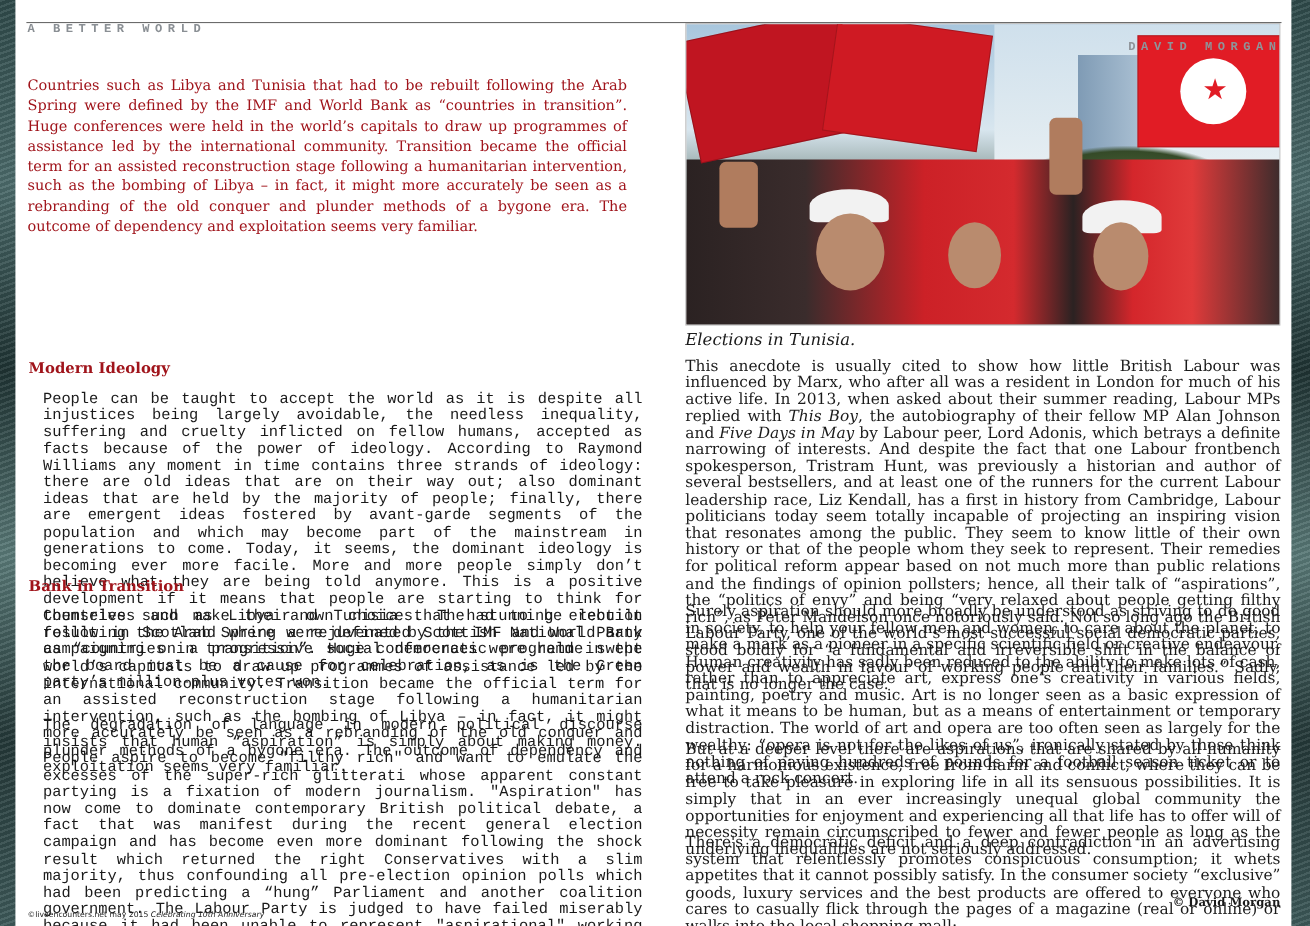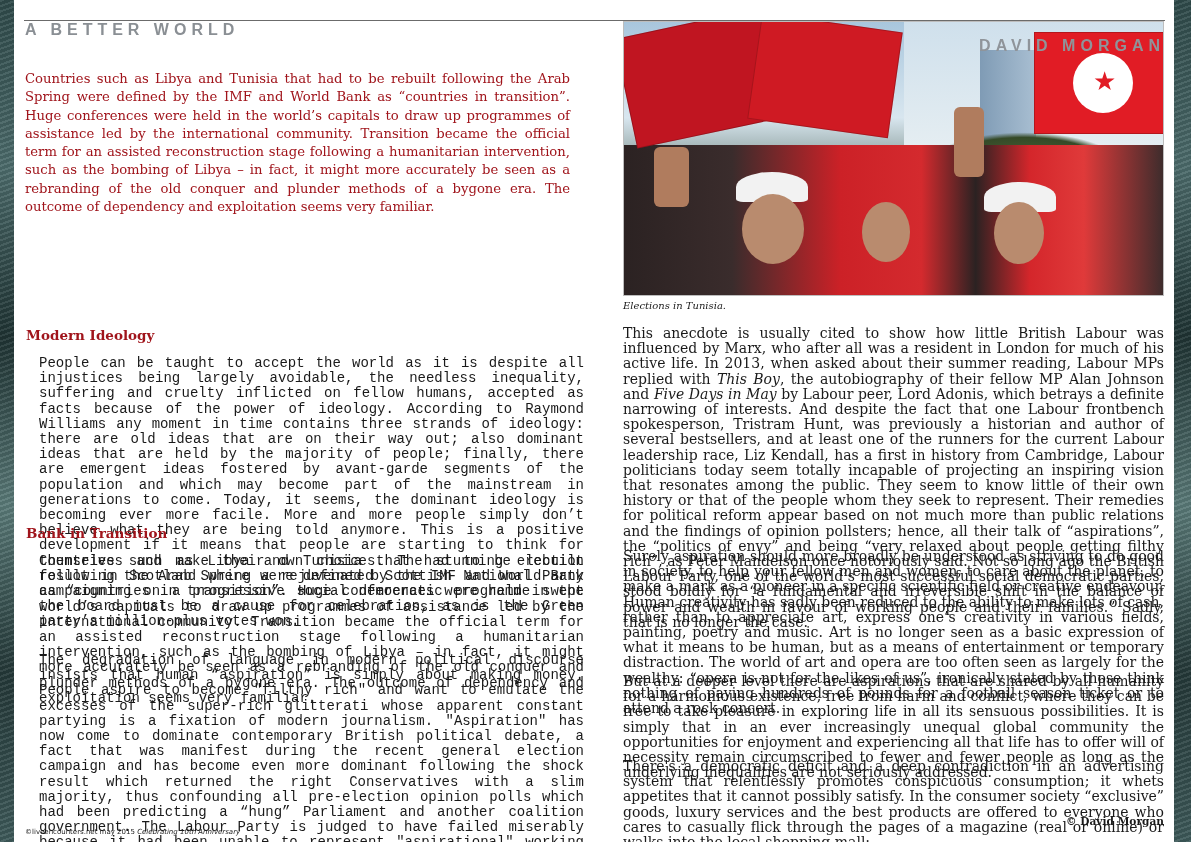--- a/index.html
+++ b/index.html
@@ -17,22 +17,22 @@
   .edge-left::after, .edge-right::after {
     content: ""; position: absolute; inset: 0;
     background: repeating-linear-gradient(160deg, rgba(255,255,255,0.08) 0 2px, rgba(0,0,0,0.08) 2px 5px);
   }
   .top-rule {
     position: absolute; top: 20px; left: 24px; right: 26px;
     height: 1px; background: #6b6b6b;
   }
   .section-label {
     position: absolute; top: 21px;
-    font-family: Liberation Sans, sans-serif; font-weight: bold;
-    font-size: 16px; letter-spacing: 5px; color: #8a8f94;
+    font-family: Liberation Mono, monospace; font-weight: bold;
+    font-size: 11px; letter-spacing: 5px; color: #8a8f94;
   }
   .label-left { left: 25px; }
   .label-right { right: 26px; z-index: 3; color: #8f949a; margin-top: 16px; }
 
   .pull-quote {
     position: absolute; top: 70px; left: 25px; width: 545px;
     color: #a0141b; font-size: 13.2px; line-height: 18.3px;
     text-align: justify; margin: 0;
   }
   .heading {
@@ -65,21 +65,21 @@
   .photo .f3 { left: 410px; top: 10px; width: 135px; height: 100px; background: #e11c25; }
   .photo .f3::before { content: ""; position: absolute; left: 38px; top: 20px; width: 60px; height: 60px;
     border-radius: 50%; background: #fff; }
   .photo .f3::after { content: "★"; position: absolute; left: 58px; top: 33px; color: #e11c25; font-size: 26px; }
   .photo .face { position: absolute; border-radius: 50%; background: #b98b6e; }
   .photo .cap { position: absolute; border-radius: 50% 50% 10% 10%; background: #f2f2f2; }
   .photo .hand { position: absolute; background: #b07c5e; border-radius: 6px; }
 
   .caption {
     position: absolute; top: 300px; left: 623px;
-    font-style: italic; font-size: 10px; color: #1a1a1a; margin: 0;
+    font-style: italic; font-size: 15px; color: #1a1a1a; margin: 0;
   }
   .footer-left {
     position: absolute; top: 828px; left: 25px; font-size: 7px; color: #1a1a1a;
     font-family: "DejaVu Sans", sans-serif;
   }
   .footer-left em { font-style: italic; }
   .signature {
     position: absolute; top: 815px; right: 27px;
     font-weight: bold; font-size: 10.6px; color: #1a1a1a;
   }

